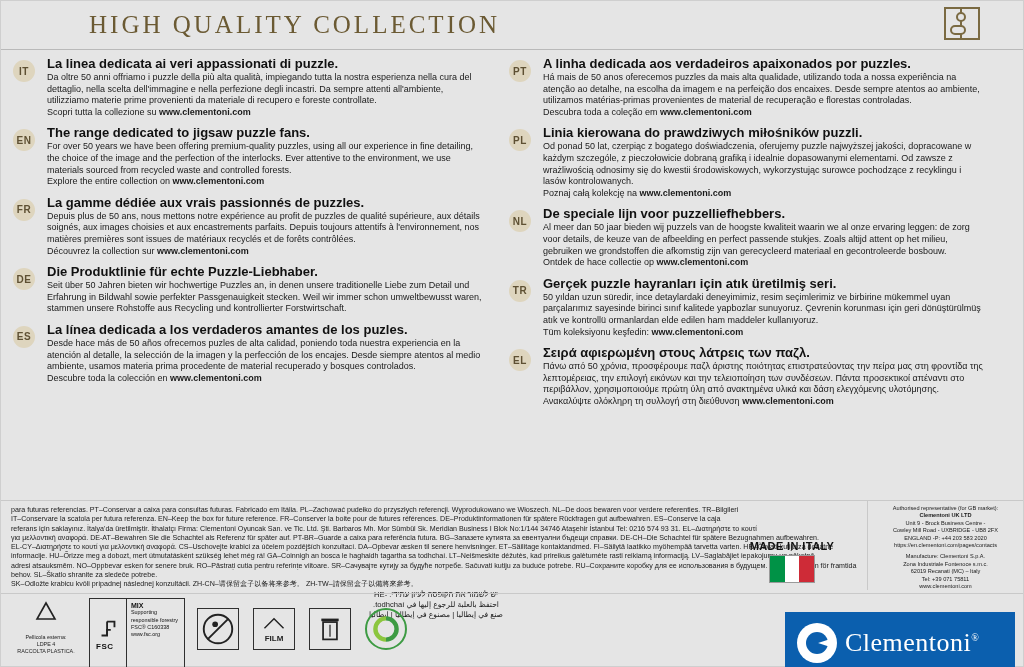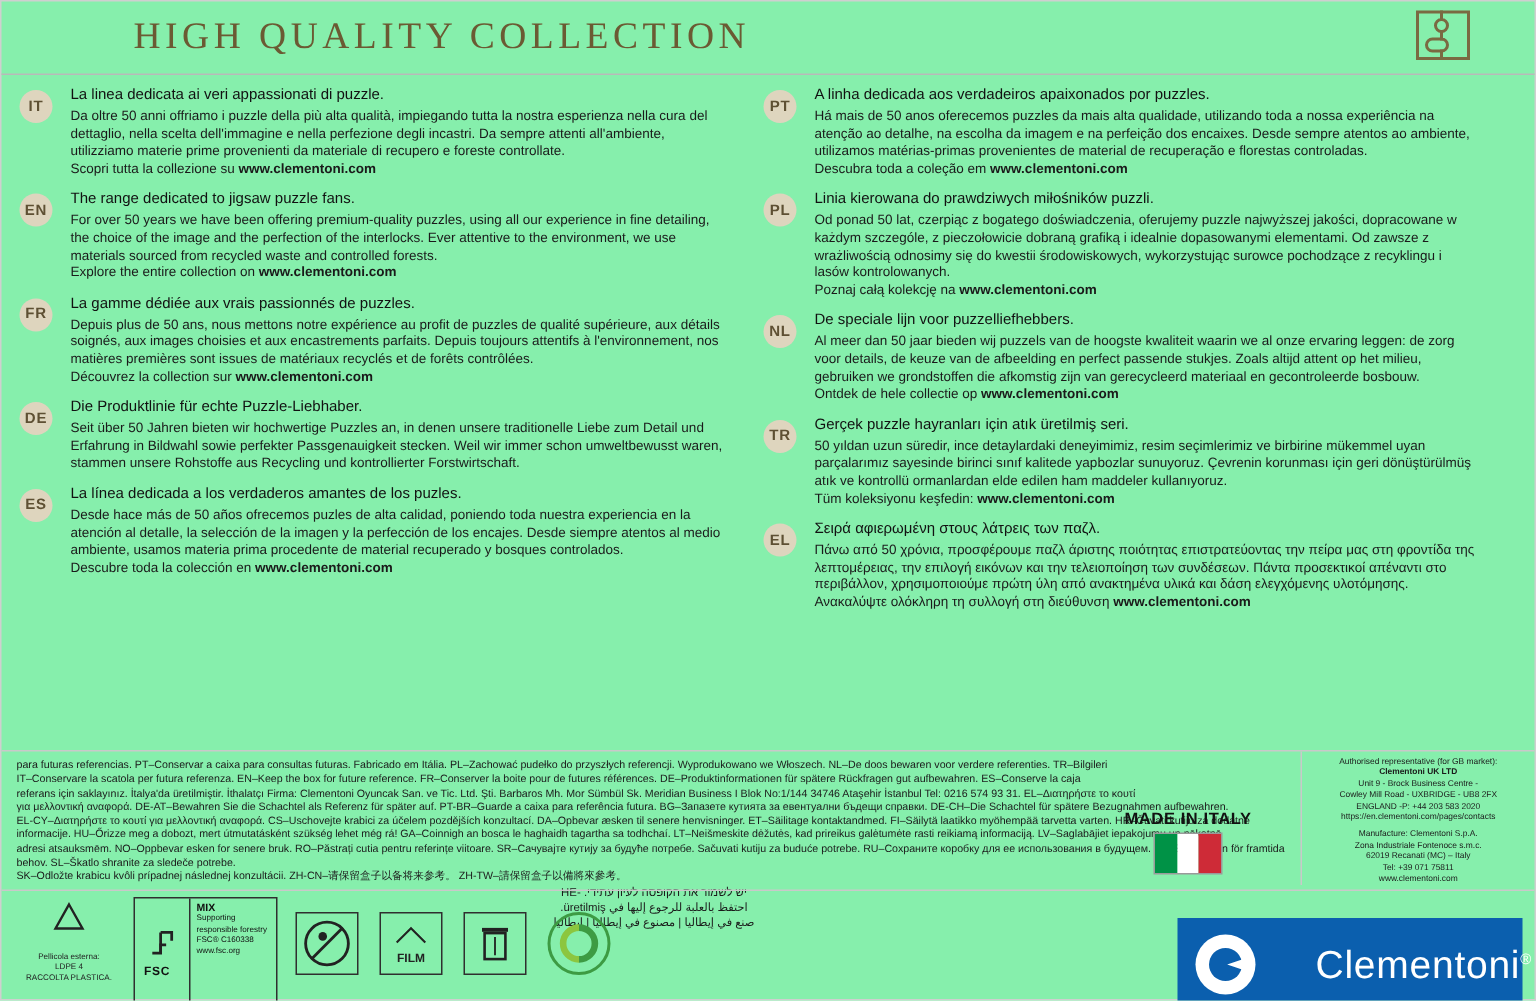--- a/index.html
+++ b/index.html
@@ -14,21 +14,21 @@
     color: #1a1a1a;
     overflow: hidden;
     position: relative;
   }
   .page {
     position: relative;
     width: 1024px;
     height: 667px;
     box-sizing: border-box;
     border: 1px solid #cfcfcf;
-    background: #86efac;
+    background: #e5e5e5;
   }
 
   
   .header {
     position: relative;
     height: 48px;
     border-bottom: 1px solid #b9b9b9;
   }
   .header-title {
     position: absolute;
@@ -78,22 +78,22 @@
     color: #5e5033;
     font-size: 10px;
     font-weight: bold;
     letter-spacing: 0.5px;
     display: flex;
     align-items: center;
     justify-content: center;
     font-family: "Liberation Sans", sans-serif;
   }
   .lang-head {
-    font-size: 10px;
-    font-weight: normal;
+    font-size: 13px;
+    font-weight: bold;
     color: #111;
     margin: 0 0 2px 0;
     line-height: 12px;
   }
   .lang-body {
     font-size: 9px;
     line-height: 11.6px;
     color: #1a1a1a;
     margin: 0;
     text-align: left;
@@ -281,24 +281,23 @@
     left: 9px;
     top: 9px;
     width: 22px;
     height: 22px;
     border-radius: 50%;
     background: #0b5fae;
     clip-path: polygon(0 0, 100% 0, 100% 35%, 55% 50%, 100% 65%, 100% 100%, 0 100%);
   }
   .brand-name {
     color: #ffffff;
-    font-family: Liberation Sans, sans-serif;
+    font-family: Liberation Serif, serif;
     font-size: 26px;
     letter-spacing: 0.5px;
-    margin-left: 32px;
   }
   .brand-name sup { font-size: 10px; }
 </style>
 </head>
 <body>
 
 <div class="page">
 
   <div class="header">
     <div class="header-title">
@@ -360,21 +359,21 @@
         <div class="badge">PL</div>
         <p class="lang-head">Linia kierowana do prawdziwych miłośników puzzli.</p>
         <p class="lang-body">Od ponad 50 lat, czerpiąc z bogatego doświadczenia, oferujemy puzzle najwyższej jakości, dopracowane w każdym szczególe, z pieczołowicie dobraną grafiką i idealnie dopasowanymi elementami. Od zawsze z wrażliwością odnosimy się do kwestii środowiskowych, wykorzystując surowce pochodzące z recyklingu i lasów kontrolowanych.</p>
         <p class="lang-link"><span>Poznaj całą kolekcję na </span><b>www.clementoni.com</b></p>
       </div>
 
       <div class="lang-block">
         <div class="badge">NL</div>
         <p class="lang-head">De speciale lijn voor puzzelliefhebbers.</p>
         <p class="lang-body">Al meer dan 50 jaar bieden wij puzzels van de hoogste kwaliteit waarin we al onze ervaring leggen: de zorg voor details, de keuze van de afbeelding en perfect passende stukjes. Zoals altijd attent op het milieu, gebruiken we grondstoffen die afkomstig zijn van gerecycleerd materiaal en gecontroleerde bosbouw.</p>
-        <p class="lang-link"><span>Ontdek de hele collectie op </span><b>www.clementoni.com</b></p>
+        <p class="lang-link"><span>Ontdek de hace collectie op </span><b>www.clementoni.com</b></p>
       </div>
 
       <div class="lang-block">
         <div class="badge">TR</div>
         <p class="lang-head">Gerçek puzzle hayranları için atık üretilmiş seri.</p>
         <p class="lang-body">50 yıldan uzun süredir, ince detaylardaki deneyimimiz, resim seçimlerimiz ve birbirine mükemmel uyan parçalarımız sayesinde birinci sınıf kalitede yapbozlar sunuyoruz. Çevrenin korunması için geri dönüştürülmüş atık ve kontrollü ormanlardan elde edilen ham maddeler kullanıyoruz.</p>
         <p class="lang-link"><span>Tüm koleksiyonu keşfedin: </span><b>www.clementoni.com</b></p>
       </div>
 
       <div class="lang-block">
@@ -390,21 +389,21 @@
     <div class="legal-text">
       <div>para futuras referencias. PT–Conservar a caixa para consultas futuras. Fabricado em Itália. PL–Zachować pudełko do przyszłych referencji. Wyprodukowano we Włoszech. NL–De doos bewaren voor verdere referenties. TR–Bilgileri</div>
       <div>IT–Conservare la scatola per futura referenza. EN–Keep the box for future reference. FR–Conserver la boite pour de futures références. DE–Produktinformationen für spätere Rückfragen gut aufbewahren. ES–Conserve la caja</div>
       <div>referans için saklayınız. İtalya'da üretilmiştir. İthalatçı Firma: Clementoni Oyuncak San. ve Tic. Ltd. Şti. Barbaros Mh. Mor Sümbül Sk. Meridian Business I Blok No:1/144 34746 Ataşehir İstanbul Tel: 0216 574 93 31. EL–Διατηρήστε το κουτί</div>
       <div>για μελλοντική αναφορά. DE-AT–Bewahren Sie die Schachtel als Referenz für später auf. PT-BR–Guarde a caixa para referência futura. BG–Запазете кутията за евентуални бъдещи справки. DE-CH–Die Schachtel für spätere Bezugnahmen aufbewahren.</div>
       <div>EL-CY–Διατηρήστε το κουτί για μελλοντική αναφορά. CS–Uschovejte krabici za účelem pozdějších konzultací. DA–Opbevar æsken til senere henvisninger. ET–Säilitage kontaktandmed. FI–Säilytä laatikko myöhempää tarvetta varten. HR–Čuvati kutiju za dodatne</div>
       <div>informacije. HU–Őrizze meg a dobozt, mert útmutatásként szükség lehet még rá! GA–Coinnigh an bosca le haghaidh tagartha sa todhchaí. LT–Neišmeskite dėžutės, kad prireikus galėtumėte rasti reikiamą informaciją. LV–Saglabājiet iepakojumu un nākotnē</div>
       <div>adresi atsauksmēm. NO–Oppbevar esken for senere bruk. RO–Păstrați cutia pentru referințe viitoare. SR–Сачувајте кутију за будуће потребе. Sačuvati kutiju za buduće potrebe. RU–Сохраните коробку для ее использования в будущем. SV–Spar asken för framtida behov. SL–Škatlo shranite za sledeče potrebe.</div>
       <div>SK–Odložte krabicu kvôli prípadnej následnej konzultácii. ZH-CN–请保留盒子以备将来参考。  ZH-TW–請保留盒子以備將來參考。</div>
       <div class="rtl-row">יש לשמור את הקופסה לעיון עתידי. -HE</div>
-      <div class="rtl-row">احتفظ بالعلبة للرجوع إليها في üretilmiş.</div>
+      <div class="rtl-row">احتفظ بالعلبة للرجوع إليها في todhchaí.</div>
       <div class="rtl-row">صنع في إيطاليا | مصنوع في إيطاليا | إيطاليا</div>
     </div>
 
     <div class="company">
       <div>Authorised representative (for GB market):</div>
       <div class="bold">Clementoni UK LTD</div>
       <div>Unit 9 - Brock Business Centre -</div>
       <div>Cowley Mill Road - UXBRIDGE - UB8 2FX</div>
       <div>ENGLAND -P: +44 203 583 2020</div>
       <div>https://en.clementoni.com/pages/contacts</div>

